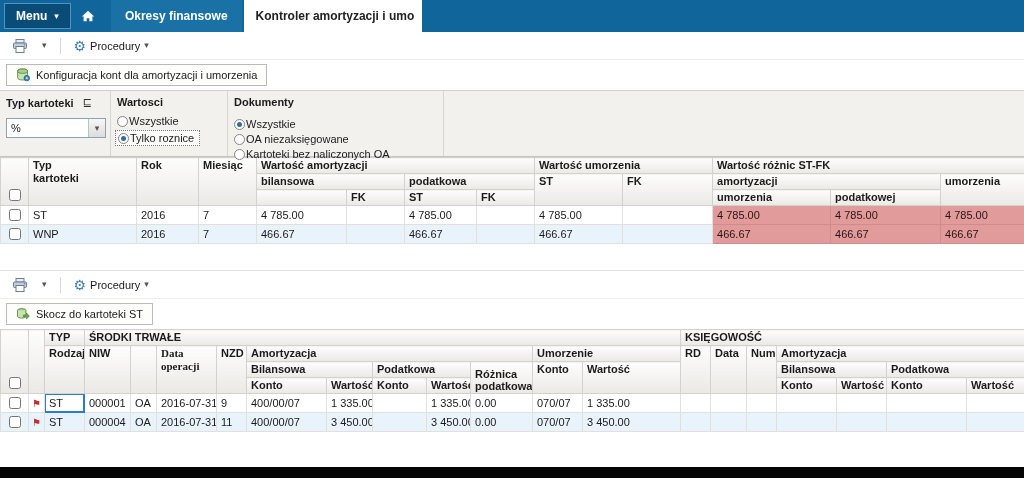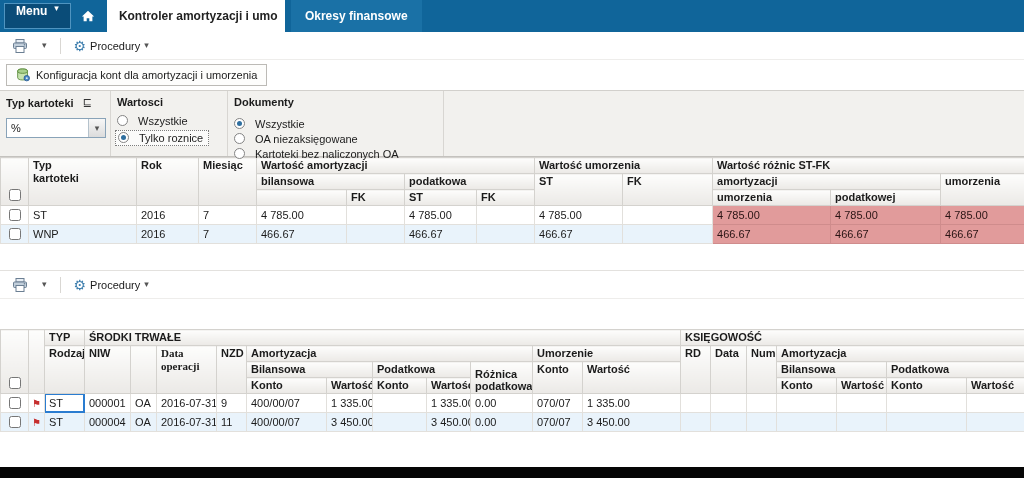--- a/index.html
+++ b/index.html
@@ -3,21 +3,21 @@
 <meta charset="utf-8">
 <style>
   *{box-sizing:border-box;}
   html,body{margin:0;padding:0;}
   body{width:1024px;font-family:"Liberation Sans","DejaVu Sans",sans-serif;font-size:11px;color:#1b1b1b;background:#fff;}
   .screen{position:relative;width:1024px;height:478px;overflow:hidden;background:#fff;}
 
   
   .topbar{height:32px;background:#10659a;display:flex;align-items:stretch;}
   .menu-btn{margin:3px 0 3px 4px;background:#0a4c78;border:1px solid #4f94c0;color:#fff;font-weight:bold;
-    font-size:12px;display:flex;gap:7px;padding:0 11px;font-family:inherit;}
+    font-size:12px;display:flex;align-items:center;gap:7px;padding:0 11px;font-family:inherit;}
   .home-btn{width:34px;display:flex;align-items:center;justify-content:center;background:transparent;border:none;}
   .tab{display:flex;align-items:center;padding:0 14px;color:#fff;font-weight:bold;font-size:12px;background:#1a71a6;margin-left:6px;white-space:nowrap;}
   .tab.active{background:#fff;color:#222;margin-left:2px;width:178px;overflow:hidden;padding:0 12px;}
   .caret{font-size:9px;line-height:1;color:#555;}
   .caret.w{color:#fff;}
 
   
   .toolbar{height:28px;display:flex;align-items:center;padding:0 6px;background:#fff;border-bottom:1px solid #eeedeb;gap:2px;}
   .tbtn{display:flex;align-items:center;gap:4px;background:none;border:1px solid transparent;height:22px;padding:0 5px;font-size:11px;font-family:inherit;color:#1b1b1b;}
   .vsep{width:1px;height:16px;background:#d9d7d3;margin:0 5px;}
@@ -33,21 +33,21 @@
   .fgroup{padding:5px 6px 4px 6px;border-right:1px solid #d8d6d2;height:100%;}
   .fg1{width:111px;}
   .fg2{width:117px;}
   .fg3{width:216px;}
   .frest{flex:1;}
   .flabel{font-weight:bold;display:flex;align-items:center;gap:9px;margin-bottom:7px;white-space:nowrap;}
   .op{font-weight:normal;color:#333;}
   .combo{width:100px;height:20px;border:1px solid #89a3b8;background:#fff;display:flex;align-items:stretch;margin-top:9px;}
   .combo-val{flex:1;display:flex;align-items:center;padding:0 4px;overflow:hidden;}
   .combo-btn{width:17px;background:linear-gradient(#f7f7f7,#dcdcdc);border-left:1px solid #b5c2cc;display:flex;align-items:center;justify-content:center;}
-  .ropt{display:flex;align-items:flex-start;gap:10px;margin:3px 0;white-space:nowrap;width:max-content;}
+  .ropt{display:flex;align-items:center;gap:1px;margin:3px 0;white-space:nowrap;width:max-content;}
   .ropt.focus{border:1px dotted #7c7c7c;background:#fbfbfa;padding:1px 5px 1px 2px;margin-left:-2px;}
   .radio{display:inline-block;width:11px;height:11px;border:1px solid #848484;border-radius:50%;background:#fff;position:relative;flex:none;}
   .radio.on::after{content:"";position:absolute;left:2px;top:2px;width:5px;height:5px;border-radius:50%;background:#2f6f9f;}
 
   
   .grid{width:1024px;border-collapse:collapse;table-layout:fixed;}
   .grid th{border:1px solid #d4d2ce;padding:1px 4px;overflow:hidden;white-space:nowrap;text-align:left;vertical-align:top;
     background:linear-gradient(#fdfdfc,#ebe9e6);font-weight:bold;font-size:11px;line-height:13px;}
   .grid td{border:1px solid #e2e0dc;padding:2px 4px;overflow:hidden;white-space:nowrap;text-align:left;vertical-align:middle;height:19px;}
   .grid thead tr{height:15px;}
@@ -99,25 +99,25 @@
   <div class="topbar">
     <button class="menu-btn">
       <span>Menu</span>
       <span class="caret w">▾</span>
     </button>
     <button class="home-btn">
       <svg class="ic14">
           <use href="#icon-home"></use>
         </svg>
     </button>
+    <div class="tab">
+      <span>Okresy finansowe</span>
+    </div>
     <div class="tab active">
       <span>Kontroler amortyzacji i umo</span>
-    </div>
-    <div class="tab">
-      <span>Okresy finansowe</span>
     </div>
   </div>
 
   <div class="toolbar">
     <button class="tbtn">
       <svg class="ic16">
           <use href="#icon-printer"></use>
         </svg>
     </button>
     <button class="tbtn">
@@ -278,20 +278,26 @@
       </button>
       <span class="vsep"></span>
       <button class="tbtn">
         <span class="gear-ic">⚙</span>
         <span>Procedury</span>
         <span class="caret">▾</span>
       </button>
     </div>
 
     <div class="actions">
+      <button class="abtn">
+        <svg class="ic14">
+            <use href="#icon-jump"></use>
+          </svg>
+        <span>Skocz do kartoteki ST</span>
+      </button>
     </div>
 
     <table class="grid">
       <colgroup>
         <col style="width:28px">
           <col style="width:16px">
           <col style="width:40px">
           <col style="width:46px">
         <col style="width:26px">
           <col style="width:60px">

